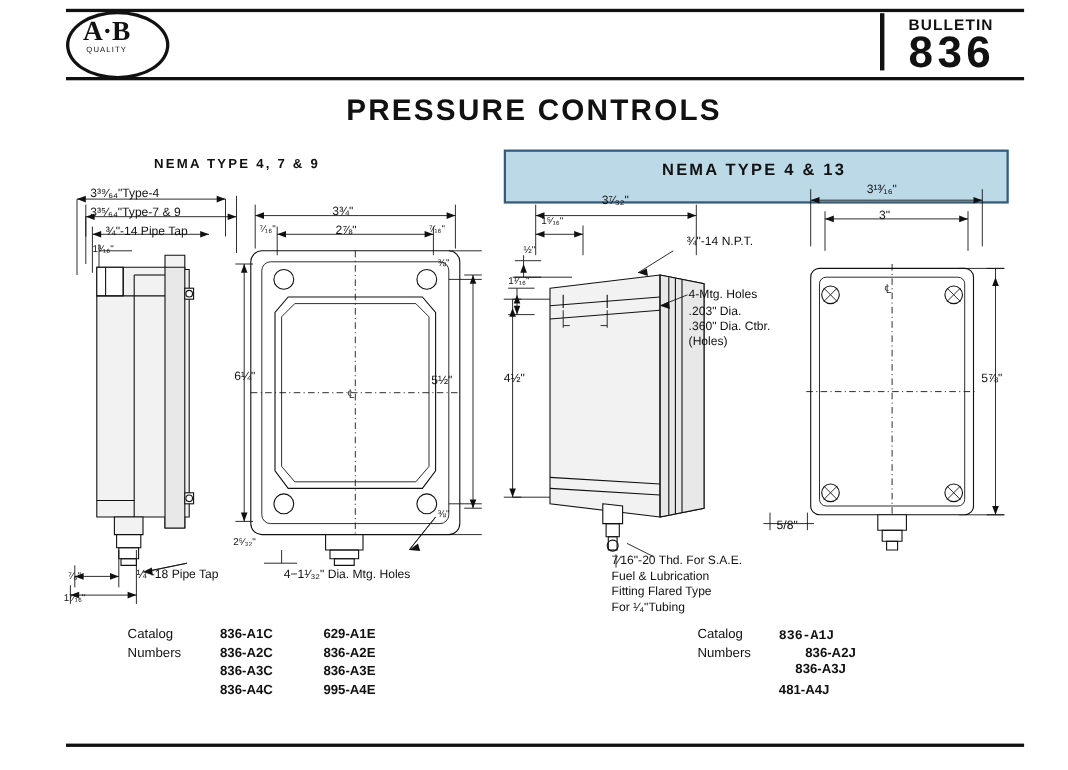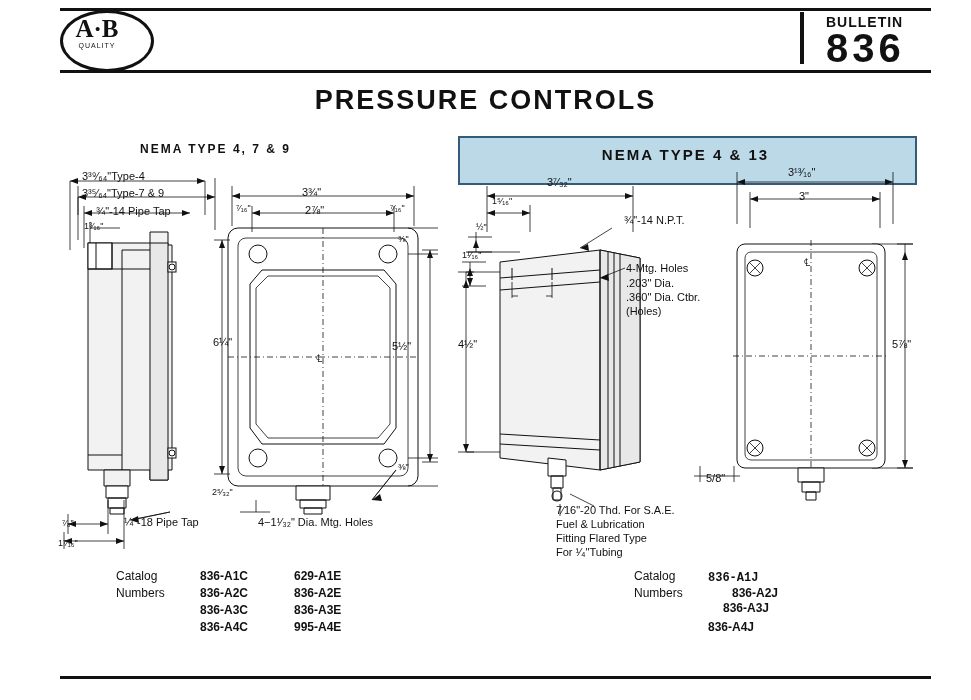--- a/index.html
+++ b/index.html
@@ -404,16 +404,16 @@
   <div class="cat-col" style="left:294px;top:585px;">836-A2E</div>
   <div class="cat-col" style="left:294px;top:602px;">836-A3E</div>
   <div class="cat-col" style="left:294px;top:619px;">995-A4E</div>
 
   <div class="cat-label" style="left:634px;top:568px;">Catalog</div>
   <div class="cat-label" style="left:634px;top:585px;">Numbers</div>
 
   <div class="cat-col" style="left:708px;top:570px;font-family:Liberation Mono, monospace;">836-A1J</div>
   <div class="cat-col" style="left:708px;top:585px;margin-left:24px;">836-A2J</div>
   <div class="cat-col" style="left:708px;top:600px;margin-left:15px;">836-A3J</div>
-  <div class="cat-col" style="left:708px;top:619px;">836-A4J</div>
+  <div class="cat-col" style="left:708px;top:619px;">481-A4J</div>
 
   <div class="bottom-rule"></div>
 </div>
 
 </body></html>

